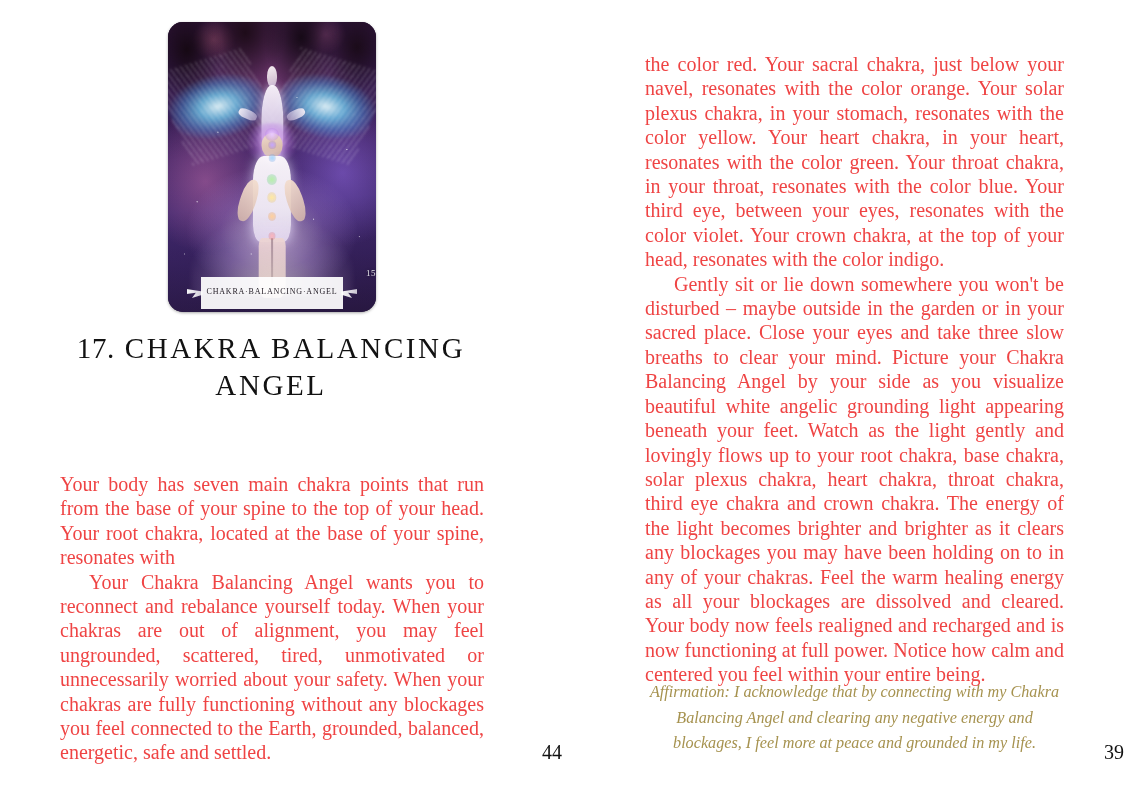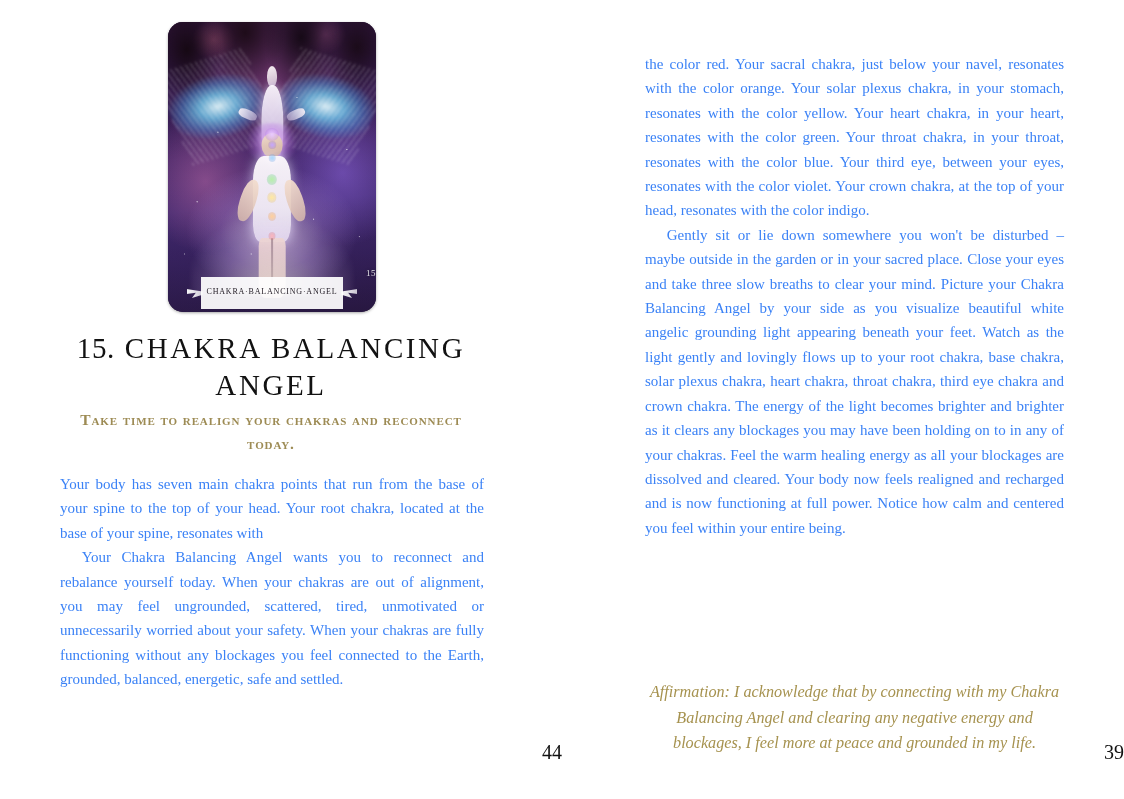--- a/index.html
+++ b/index.html
@@ -308,25 +308,25 @@
     font-size: 15.5px;
     line-height: 1.55;
     letter-spacing: 0.9px;
     color: #9d8b54;
     font-variant: small-caps;
   }
 
   
   .col {
     position: absolute;
-    font-size: 15px;
+    font-size: 20px;
     line-height: 24.4px;
     text-align: justify;
     text-justify: inter-word;
-    color: #3b82f6;
+    color: #ef4444;
     hyphens: none;
     font-family: Liberation Serif, serif;
   }
   .col p { margin: 0; }
   .col p + p { text-indent: 1.45em; }
 
   .col-left {
     left: 60px;
     top: 472px;
     width: 424px;
@@ -415,25 +415,24 @@
           <div class="banner-wing l"></div>
           <div class="card-banner">
             <span>CHAKRA·BALANCING·ANGEL</span>
           </div>
           <div class="banner-wing r"></div>
         </div>
       </div>
     </div>
 
     <h1 class="chapter-title">
-      <span class="num">15.</span>
+      <span class="num">17.</span>
       <span>CHAKRA BALANCING ANGEL</span>
     </h1>
 
-    <h2 class="chapter-subtitle">Take time to realign your chakras and reconnect today.</h2>
 
     <div class="col col-left">
       <p>Your body has seven main chakra points that run from the base of your spine to the top of your head. Your root chakra, located at the base of your spine, resonates with</p>
       <p>Your Chakra Balancing Angel wants you to reconnect and rebalance yourself today. When your chakras are out of alignment, you may feel ungrounded, scattered, tired, unmotivated or unnecessarily worried about your safety. When your chakras are fully functioning without any blockages you feel connected to the Earth, grounded, balanced, energetic, safe and settled.</p>
     </div>
 
     <div class="folio folio-left">44</div>
   </div>
 
   <div class="page-right">

